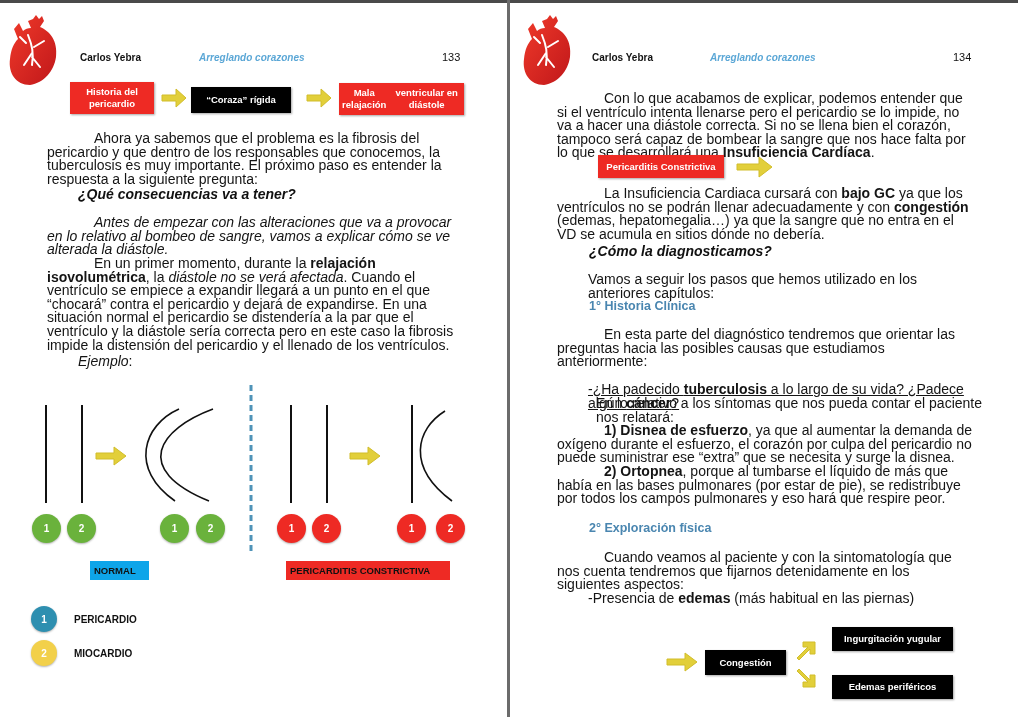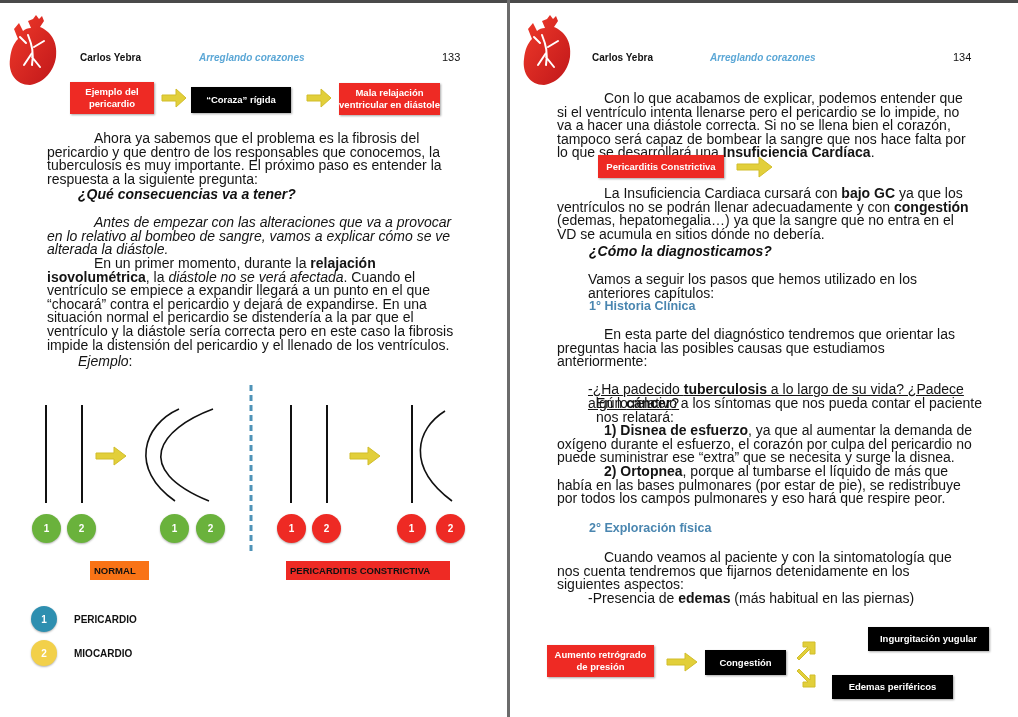--- a/index.html
+++ b/index.html
@@ -60,31 +60,31 @@
       </defs>
     <path d="M27 6 L30 2 L33 6 L36 3 L38 8 L34 14 C44 18 52 28 50 44 C48 58 38 70 24 72 C10 72 2 60 4 46 C5 36 8 30 12 26 L8 16 L13 10 L17 18 C19 16 22 15 25 15 L22 8 Z" fill="url(#hg1)"></path>
     <path d="M22 22 C26 32 28 40 26 52 M26 40 L18 52 M26 44 L34 54 M28 34 L38 28 M14 24 L20 30" stroke="#fff" stroke-width="2" fill="none" stroke-linecap="round"></path>
   </svg>
 
   <div class="hdr author" style="left:80px;top:49px;">Carlos Yebra</div>
   <div class="hdr title" style="left:199px;top:49px;">Arreglando corazones</div>
   <div class="hdr num" style="left:442px;top:48px;">133</div>
 
   <div class="box red" style="left:70px;top:79px;width:84px;height:32px;flex-direction:column;">
-    <span>Ejemplo del</span>
+    <span>Historia del</span>
     <span>pericardio</span>
   </div>
   <svg class="yarrow" style="left:160px;top:83px;" width="28" height="24" viewBox="0 0 28 24">
     <path d="M2 9 L16 9 L16 3 L26 12 L16 21 L16 15 L2 15 Z" fill="#e2cf3a" stroke="#d1bd2b" stroke-width="1"></path>
   </svg>
   <div class="box dark" style="left:191px;top:84px;width:100px;height:26px;">“Coraza” rígida</div>
   <svg class="yarrow" style="left:305px;top:83px;" width="28" height="24" viewBox="0 0 28 24">
     <path d="M2 9 L16 9 L16 3 L26 12 L16 21 L16 15 L2 15 Z" fill="#e2cf3a" stroke="#d1bd2b" stroke-width="1"></path>
   </svg>
-  <div class="box red" style="left:339px;top:80px;width:101px;height:32px;flex-direction:column;">
+  <div class="box red" style="left:339px;top:80px;width:125px;height:32px;flex-direction:row;">
     <span>Mala relajación</span>
     <span>ventricular en diástole</span>
   </div>
 
   <div class="txt indent" style="left:47px;top:129px;width:414px;">Ahora ya sabemos que el problema es la fibrosis del pericardio y que dentro de los responsables que conocemos, la tuberculosis es muy importante. El próximo paso es entender la respuesta a la siguiente pregunta:</div>
   <div class="h-it" style="left:78px;top:183px;">¿Qué consecuencias va a tener?</div>
   <div class="txt indent" style="left:47px;top:213px;width:414px;font-style:italic;">Antes de empezar con las alteraciones que va a provocar en lo relativo al bombeo de sangre, vamos a explicar cómo se ve alterada la diástole.</div>
 
   <div class="txt indent" style="left:47px;top:254px;width:414px;"><span>En un primer momento, durante la </span><b>relajación isovolumétrica</b><span>, la </span><i>diástole no se verá afectada</i><span>. Cuando el ventrículo se empiece a expandir llegará a un punto en el que “chocará” contra el pericardio y dejará de expandirse. En una situación normal el pericardio se distendería a la par que el ventrículo y la diástole sería correcta pero en este caso la fibrosis impide la distensión del pericardio y el llenado de los ventrículos.</span></div>
 
@@ -96,21 +96,21 @@
     <path d="M2 10 L20 10 L20 4 L32 13 L20 22 L20 16 L2 16 Z" fill="#e2cf3a" stroke="#d1bd2b" stroke-width="1"></path>
   </svg>
   <svg style="position:absolute;left:135px;top:402px;" width="80" height="100" viewBox="0 0 80 100">
     <path d="M44 4 C8 20 -6 64 40 96" stroke="#111" stroke-width="1.6" fill="none"></path>
     <path d="M78 4 C24 24 -4 64 74 96" stroke="#111" stroke-width="1.6" fill="none"></path>
   </svg>
   <div class="circle c-green" style="left:32px;top:511px;">1</div>
   <div class="circle c-green" style="left:67px;top:511px;">2</div>
   <div class="circle c-green" style="left:160px;top:511px;">1</div>
   <div class="circle c-green" style="left:196px;top:511px;">2</div>
-  <div class="tag" style="left:90px;top:558px;width:55px;height:19px;background:#f97316;color:#111;">NORMAL</div>
+  <div class="tag" style="left:90px;top:558px;width:55px;height:19px;background:#0ea5e9;color:#111;">NORMAL</div>
 
   <svg style="position:absolute;left:249px;top:380px;" width="4" height="170">
     <line x1="2" y1="2" x2="2" y2="168" stroke="#4f93b8" stroke-width="3" stroke-dasharray="6,4"></line>
   </svg>
 
   <div class="vline" style="left:290px;top:402px;height:98px;"></div>
   <div class="vline" style="left:326px;top:402px;height:98px;"></div>
   <svg class="yarrow" style="left:348px;top:440px;" width="34" height="26" viewBox="0 0 34 26">
     <path d="M2 10 L20 10 L20 4 L32 13 L20 22 L20 16 L2 16 Z" fill="#e2cf3a" stroke="#d1bd2b" stroke-width="1"></path>
   </svg>
@@ -171,29 +171,25 @@
 
   <div class="txt indent" style="left:47px;top:421px;width:416px;"><b>1) Disnea de esfuerzo</b><span>, ya que al aumentar la demanda de oxígeno durante el esfuerzo, el corazón por culpa del pericardio no puede suministrar ese “extra” que se necesita y surge la disnea.</span></div>
   <div class="txt indent" style="left:47px;top:462px;width:416px;"><b>2) Ortopnea</b><span>, porque al tumbarse el líquido de más que había en las bases pulmonares (por estar de pie), se redistribuye por todos los campos pulmonares y eso hará que respire peor.</span></div>
 
   <div class="h-blue" style="left:79px;top:518px;">2° Exploración física</div>
 
   <div class="txt" style="left:78px;top:589px;width:390px;"><span>-Presencia de </span><b>edemas</b><span> (más habitual en las piernas)</span></div>
 
   <div class="txt indent" style="left:47px;top:548px;width:416px;">Cuando veamos al paciente y con la sintomatología que nos cuenta tendremos que fijarnos detenidamente en los siguientes aspectos:</div>
 
-  <div class="box red" style="left:37px;top:642px;width:107px;height:32px;flex-direction:column;">
-    <span>Aumento retrógrado</span>
-    <span>de presión</span>
-  </div>
   <svg class="yarrow" style="left:155px;top:647px;" width="34" height="24" viewBox="0 0 34 24">
     <path d="M2 9 L20 9 L20 3 L32 12 L20 21 L20 15 L2 15 Z" fill="#e2cf3a" stroke="#d1bd2b" stroke-width="1"></path>
   </svg>
   <div class="box dark" style="left:195px;top:647px;width:81px;height:25px;">Congestión</div>
   <svg class="yarrow" style="left:284px;top:636px;" width="24" height="24" viewBox="0 0 24 24">
     <path d="M3 19 L14 8 L9 8 L9 3 L21 3 L21 15 L16 15 L16 10 L5 21 Z" fill="#e2cf3a" stroke="#d1bd2b" stroke-width="1"></path>
   </svg>
   <svg class="yarrow" style="left:284px;top:663px;" width="24" height="24" viewBox="0 0 24 24">
     <path d="M3 5 L14 16 L9 16 L9 21 L21 21 L21 9 L16 9 L16 14 L5 3 Z" fill="#e2cf3a" stroke="#d1bd2b" stroke-width="1"></path>
   </svg>
-  <div class="box dark" style="left:322px;top:624px;width:121px;height:24px;margin-left:36px;">Ingurgitación yugular</div>
+  <div class="box dark" style="left:322px;top:624px;width:121px;height:24px;">Ingurgitación yugular</div>
   <div class="box dark" style="left:322px;top:672px;width:121px;height:24px;">Edemas periféricos</div>
 </div>
 
 </body></html>

